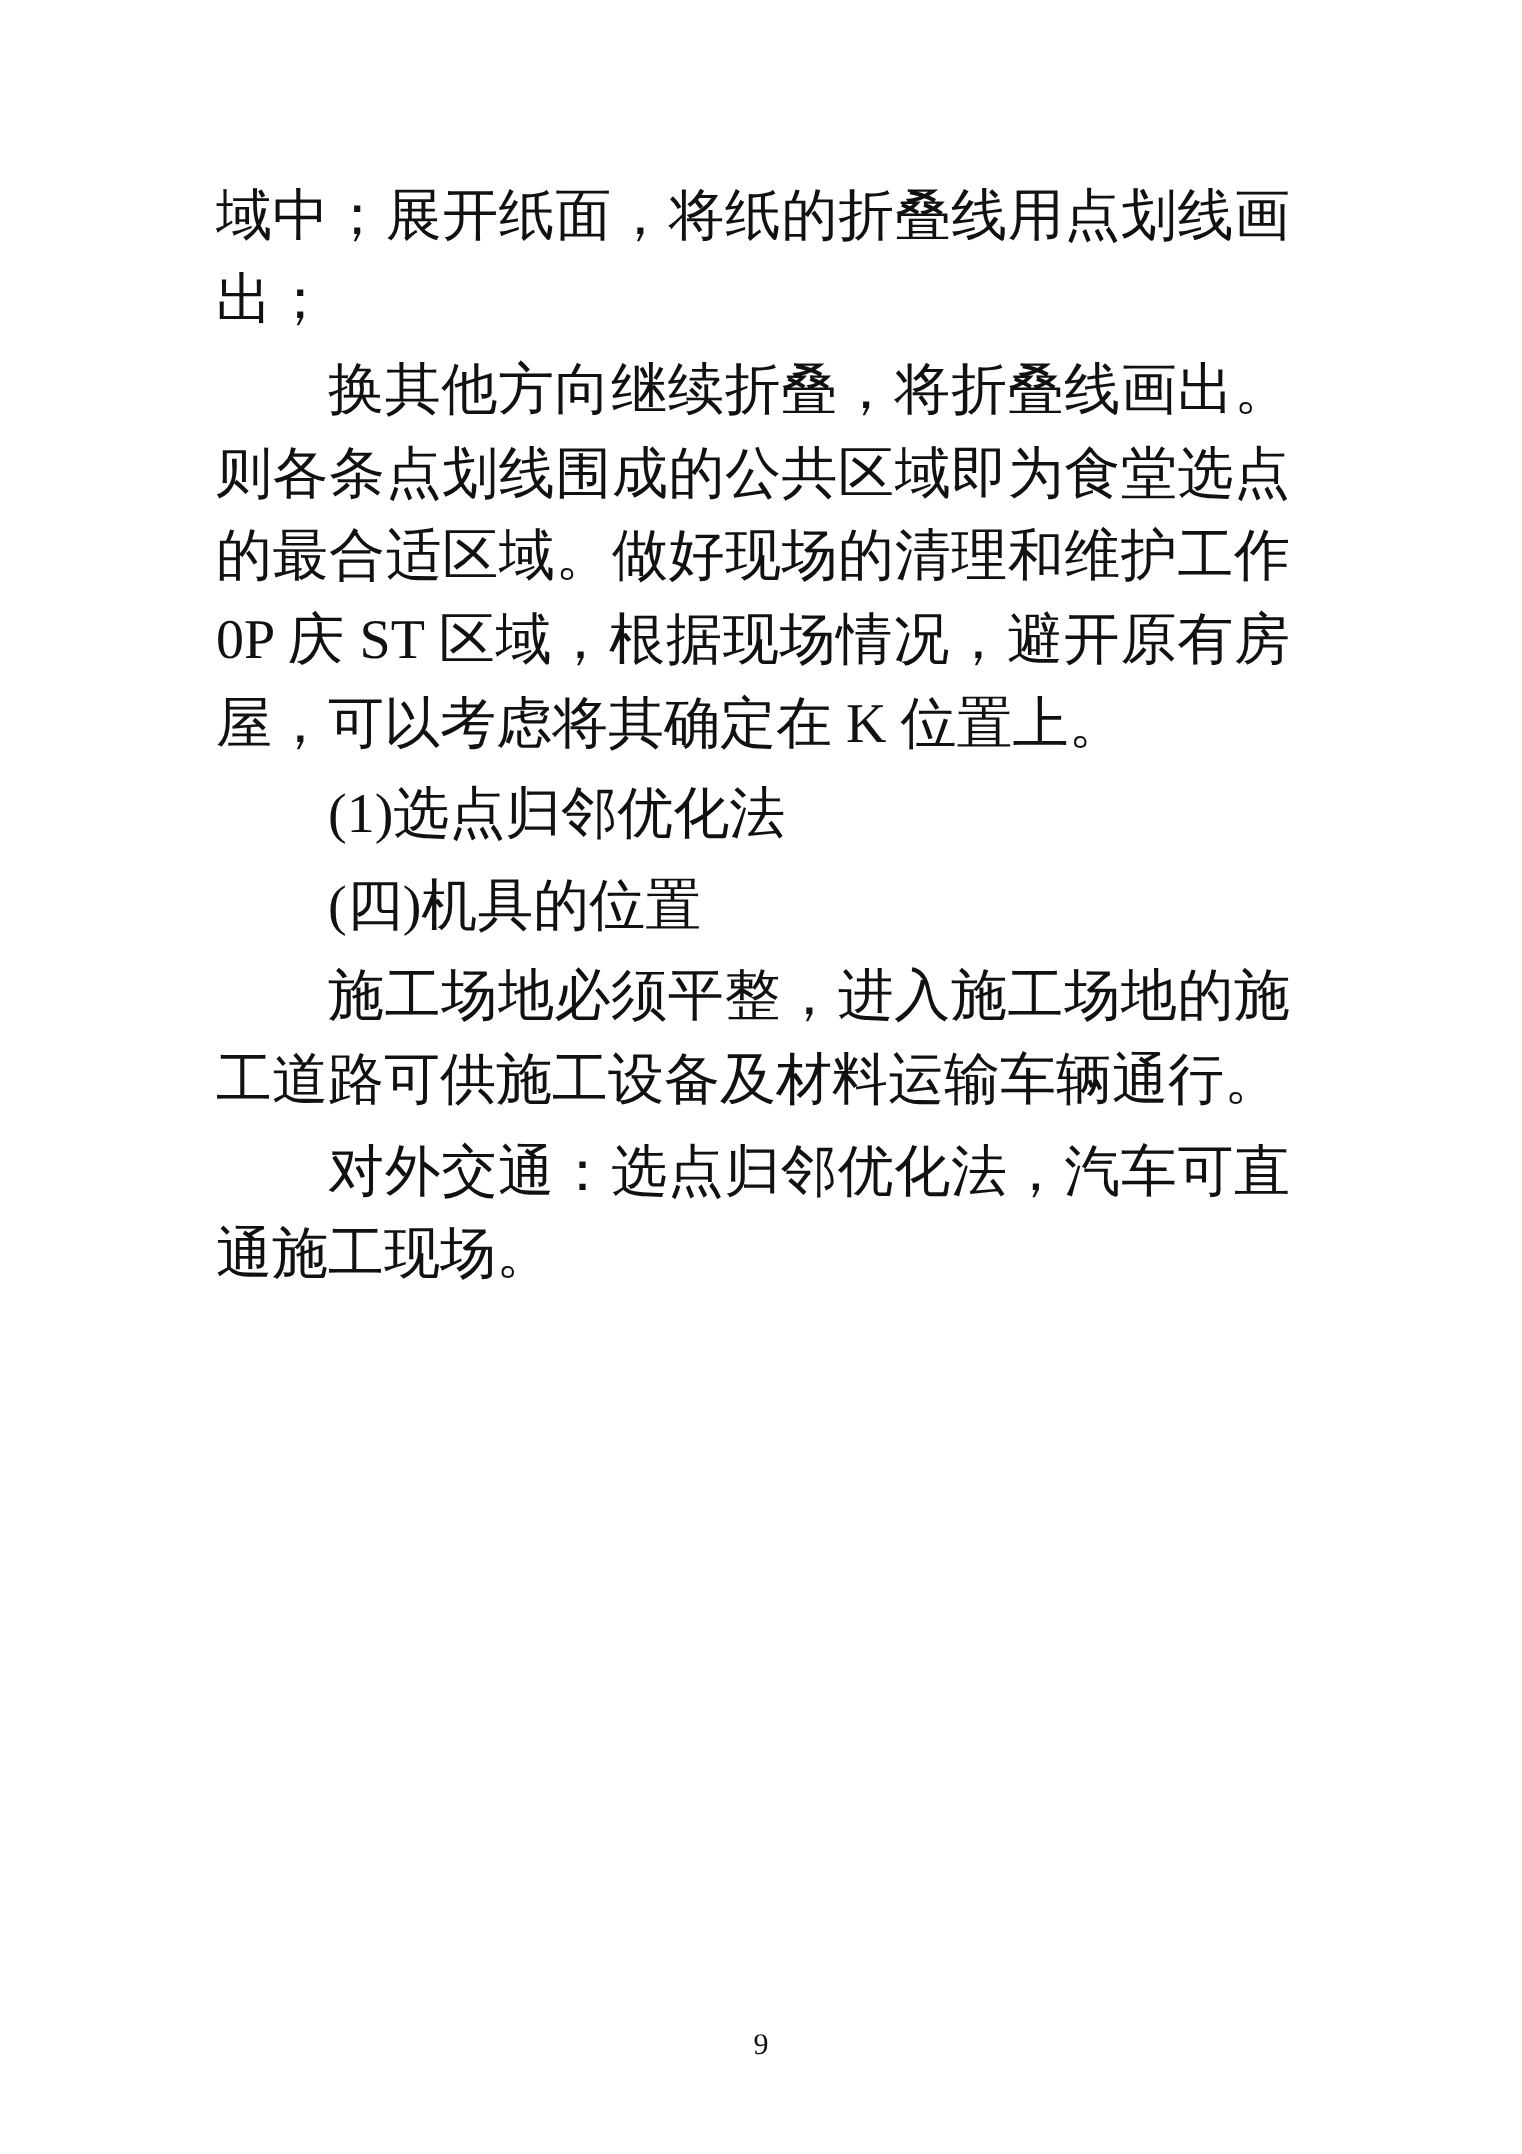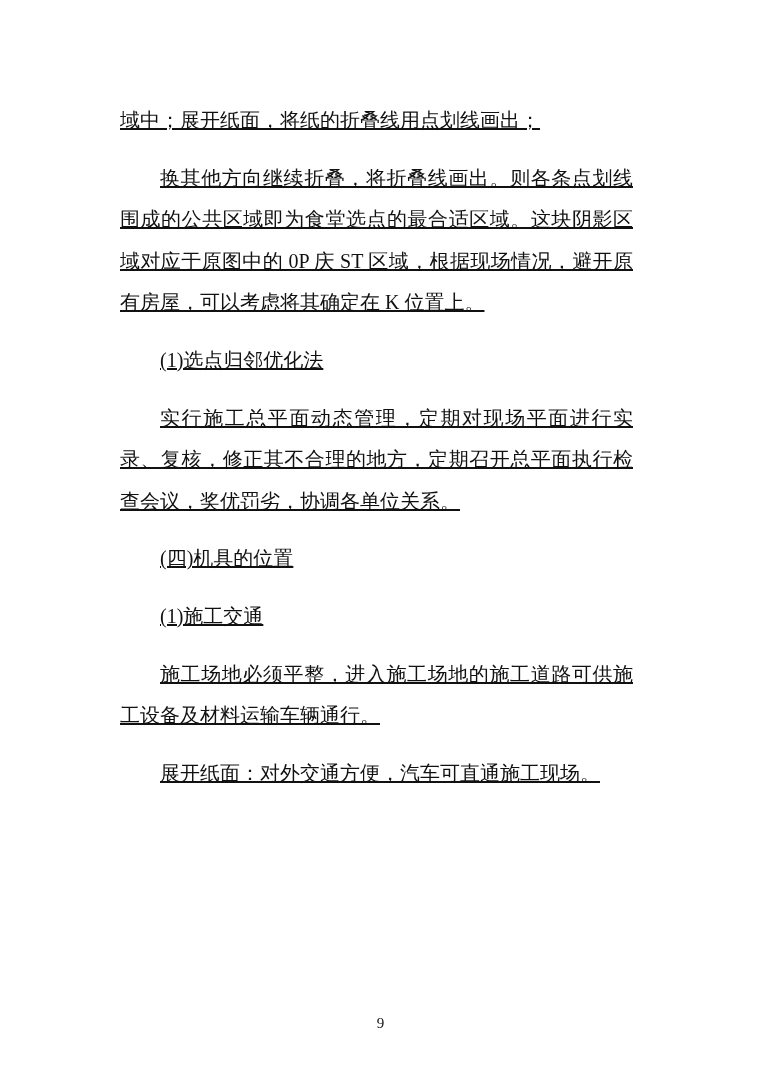--- a/index.html
+++ b/index.html
@@ -16,29 +16,28 @@
     font-family: "Liberation Serif", "DejaVu Serif", serif;
     color: #111111;
   }
   .content {
     position: absolute;
     left: 104px;
     top: 84px;
     width: 545px;
   }
   .para {
-    margin: 16px;
+    margin: 4px;
     padding: 0;
-    font-size: 20px;
+    font-size: 28px;
     line-height: 41.6px;
     text-align: justify;
     text-justify: inter-character;
     word-break: normal;
     letter-spacing: 0;
-    text-decoration: underline;
   }
   .para.indent {
     text-indent: 2em;
   }
   .page-number {
     position: absolute;
     left: 0;
     width: 761px;
     top: 1012px;
     text-align: center;
@@ -46,22 +45,20 @@
     line-height: 22px;
     color: #111111;
   }
 </style>
 </head>
 <body>
 
 <div class="page">
   <div class="content">
     <p class="para">域中；展开纸面，将纸的折叠线用点划线画出；</p>
-    <p class="para indent">换其他方向继续折叠，将折叠线画出。则各条点划线围成的公共区域即为食堂选点的最合适区域。这块阴影区域对应于原图中的 0P 庆 ST 区域，根据现场情况，避开原有房屋，可以考虑将其确定在 K 位置上。</p>
+    <p class="para indent">换其他方向继续折叠，将折叠线画出。则各条点划线围成的公共区域即为食堂选点的最合适区域。做好现场的清理和维护工作 0P 庆 ST 区域，根据现场情况，避开原有房屋，可以考虑将其确定在 K 位置上。</p>
     <p class="para indent">(1)选点归邻优化法</p>
-    <p class="para indent">实行施工总平面动态管理，定期对现场平面进行实录、复核，修正其不合理的地方，定期召开总平面执行检查会议，奖优罚劣，协调各单位关系。</p>
     <p class="para indent">(四)机具的位置</p>
-    <p class="para indent">(1)施工交通</p>
     <p class="para indent">施工场地必须平整，进入施工场地的施工道路可供施工设备及材料运输车辆通行。</p>
-    <p class="para indent">展开纸面：对外交通方便，汽车可直通施工现场。</p>
+    <p class="para indent">对外交通：选点归邻优化法，汽车可直通施工现场。</p>
   </div>
   <div class="page-number">9</div>
 </div>
 
 </body></html>

